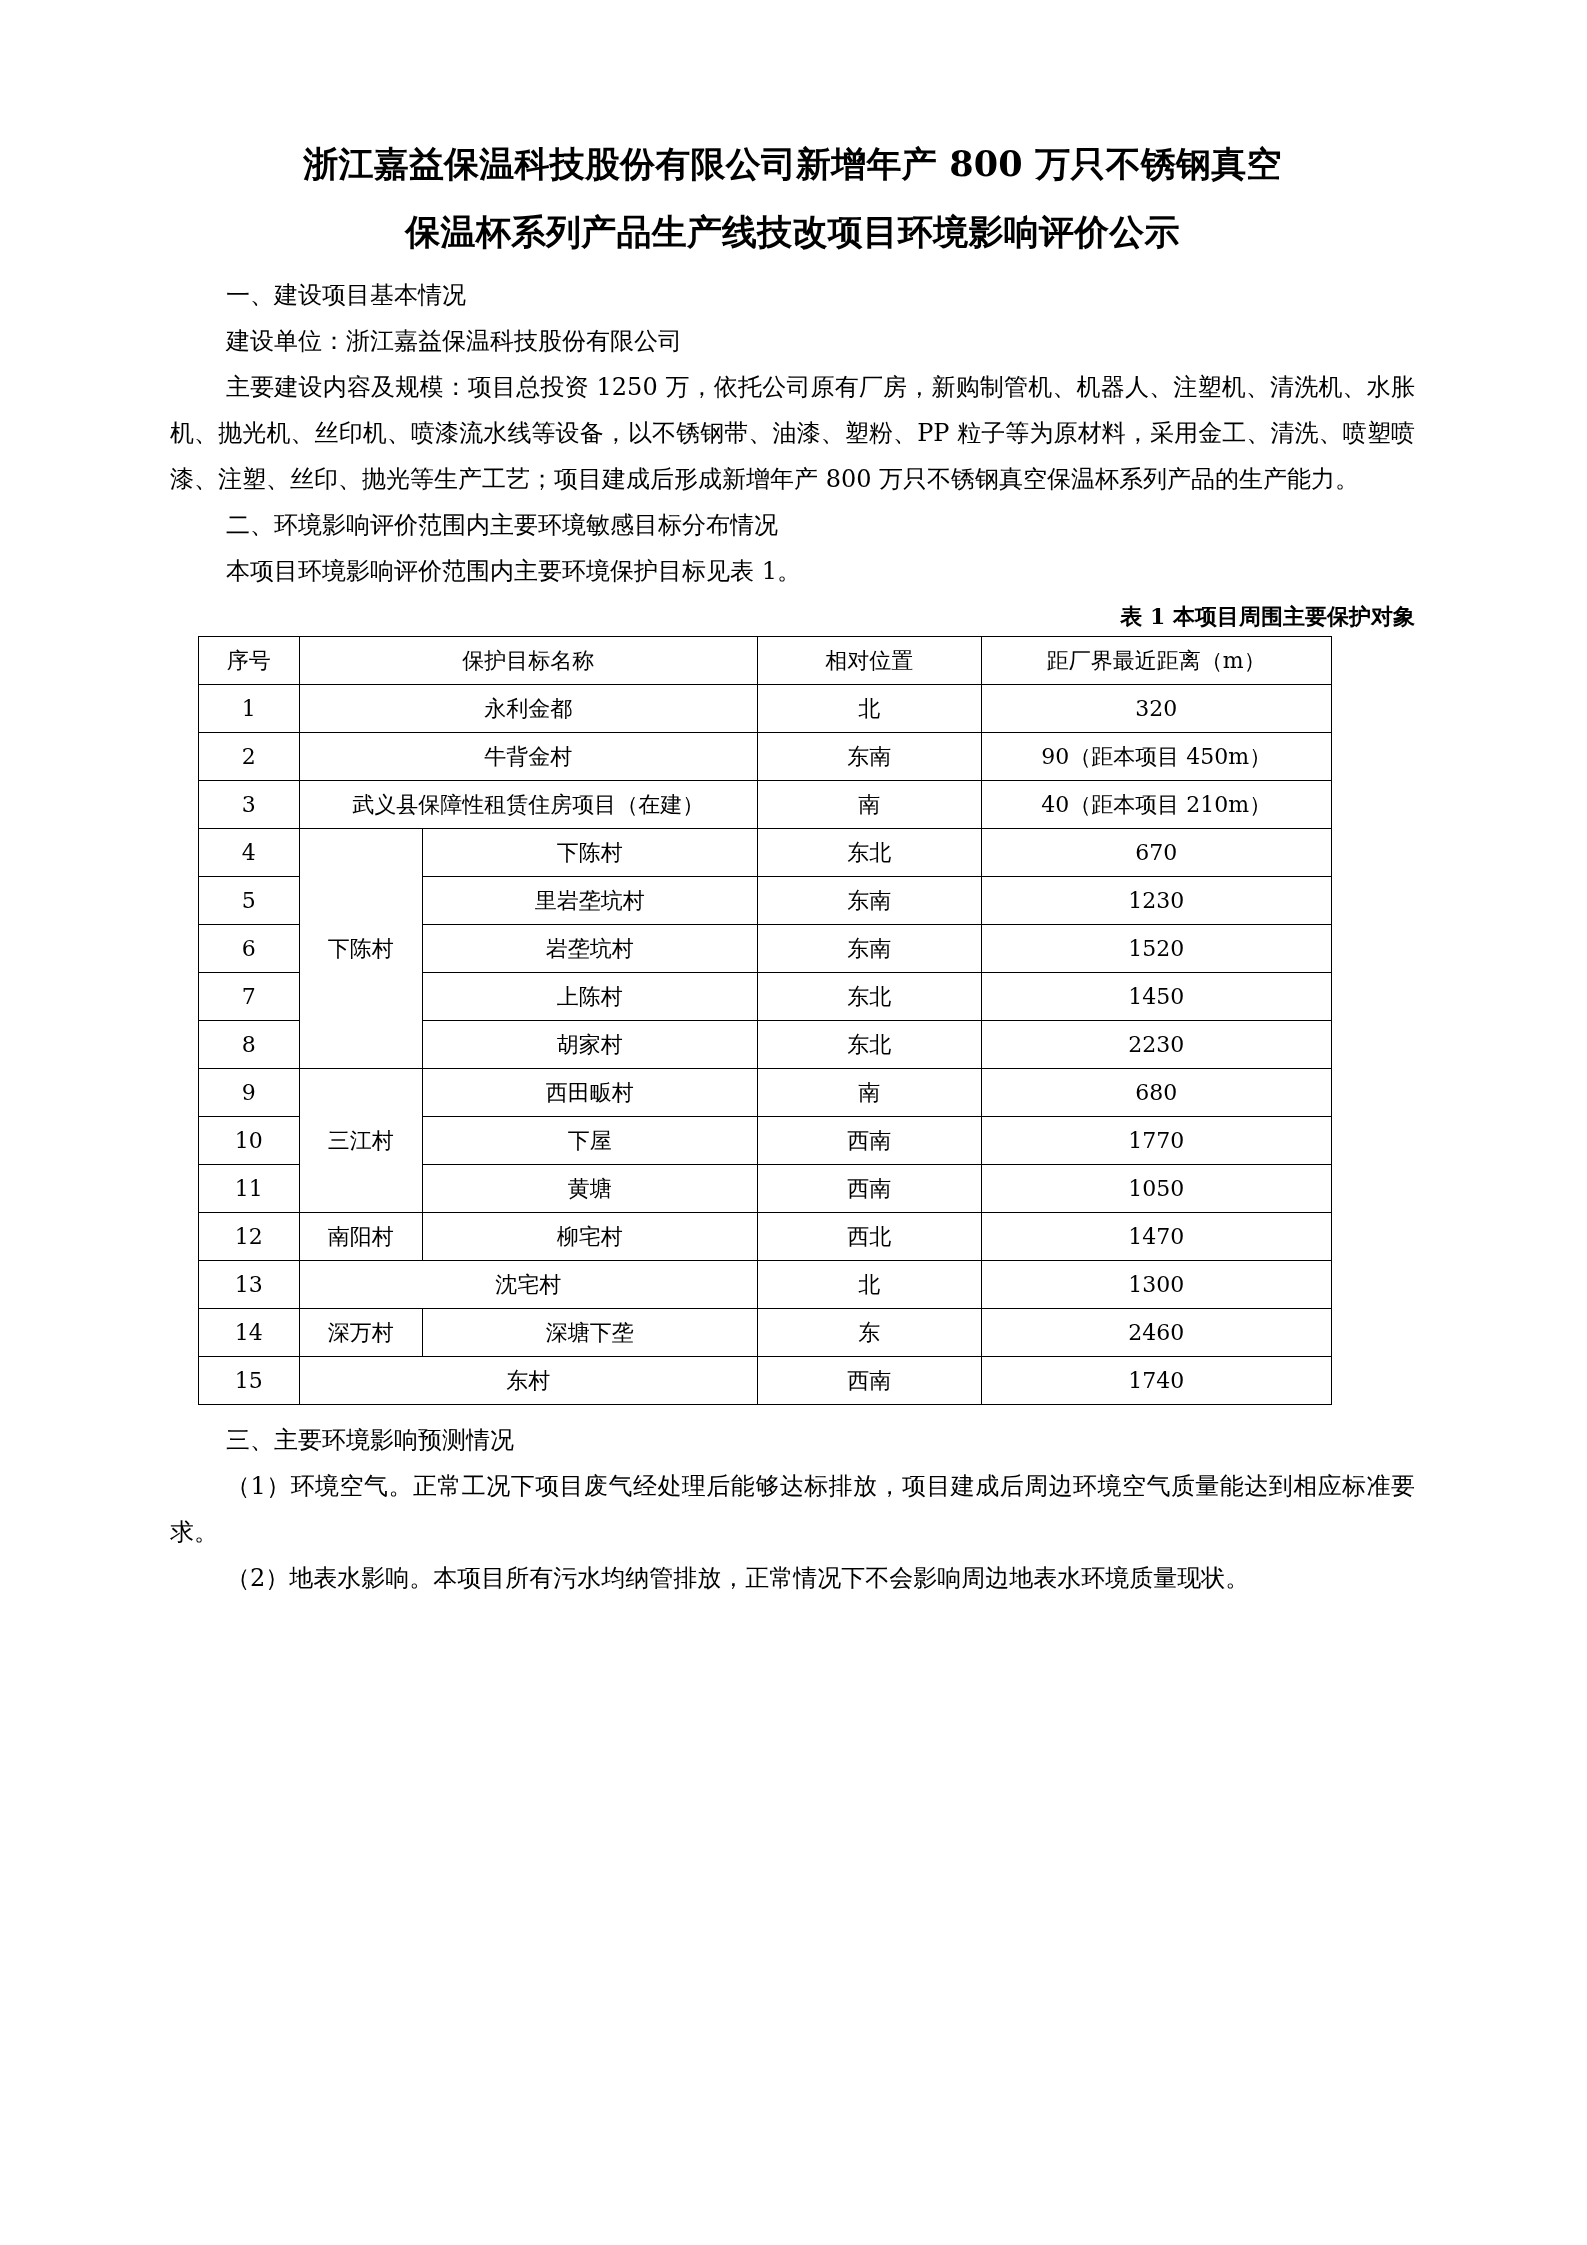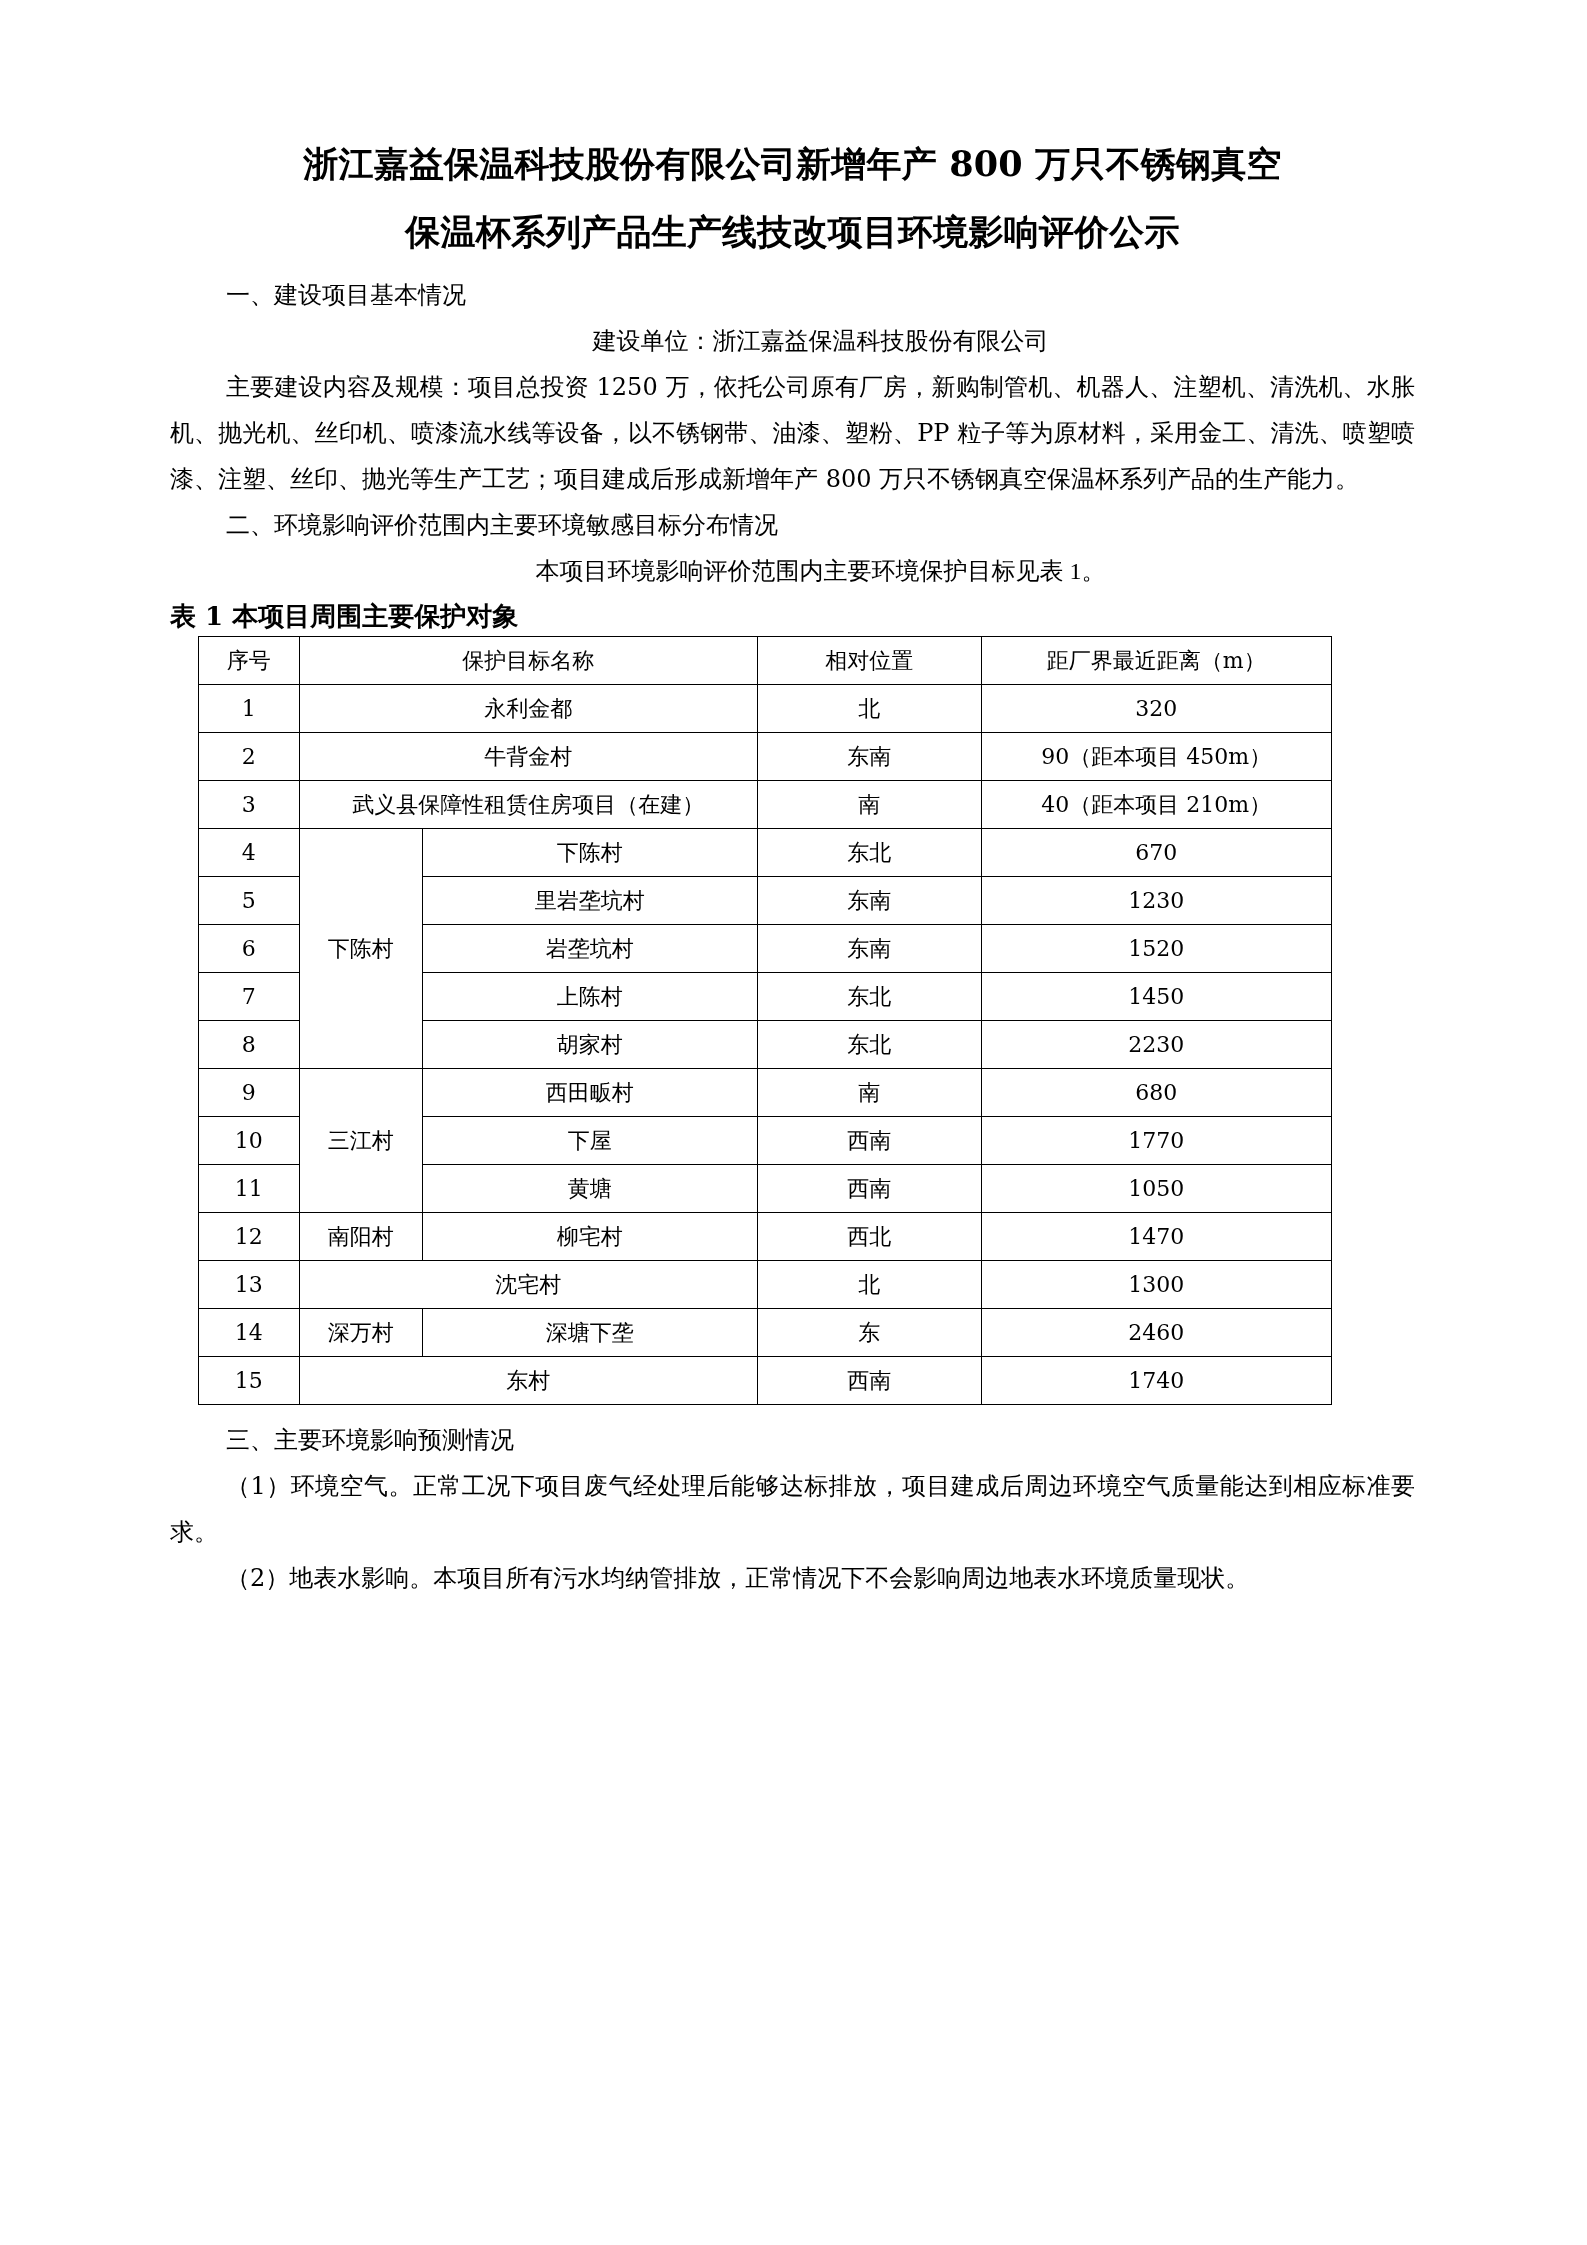--- a/index.html
+++ b/index.html
@@ -58,30 +58,29 @@
   
   .para {
     font-size: 24px;
     line-height: 46px;
     margin: 0;
     text-align: justify;
     text-justify: inter-ideograph;
     text-indent: 56px;
   }
   .para.tight {
-    text-align: center;
-    font-family: Liberation Serif, serif;
+    text-align: left;
   }
 
   
   .table-caption {
     font-weight: bold;
-    font-size: 26px;
+    font-size: 22px;
     line-height: 36px;
-    text-align: left;
+    text-align: right;
     margin: 4px 0 2px 0;
   }
 
   
   .protect-table {
     border-collapse: collapse;
     table-layout: fixed;
     width: 1134px;
     margin: 0 0 0 28px;
     font-size: 22px;

